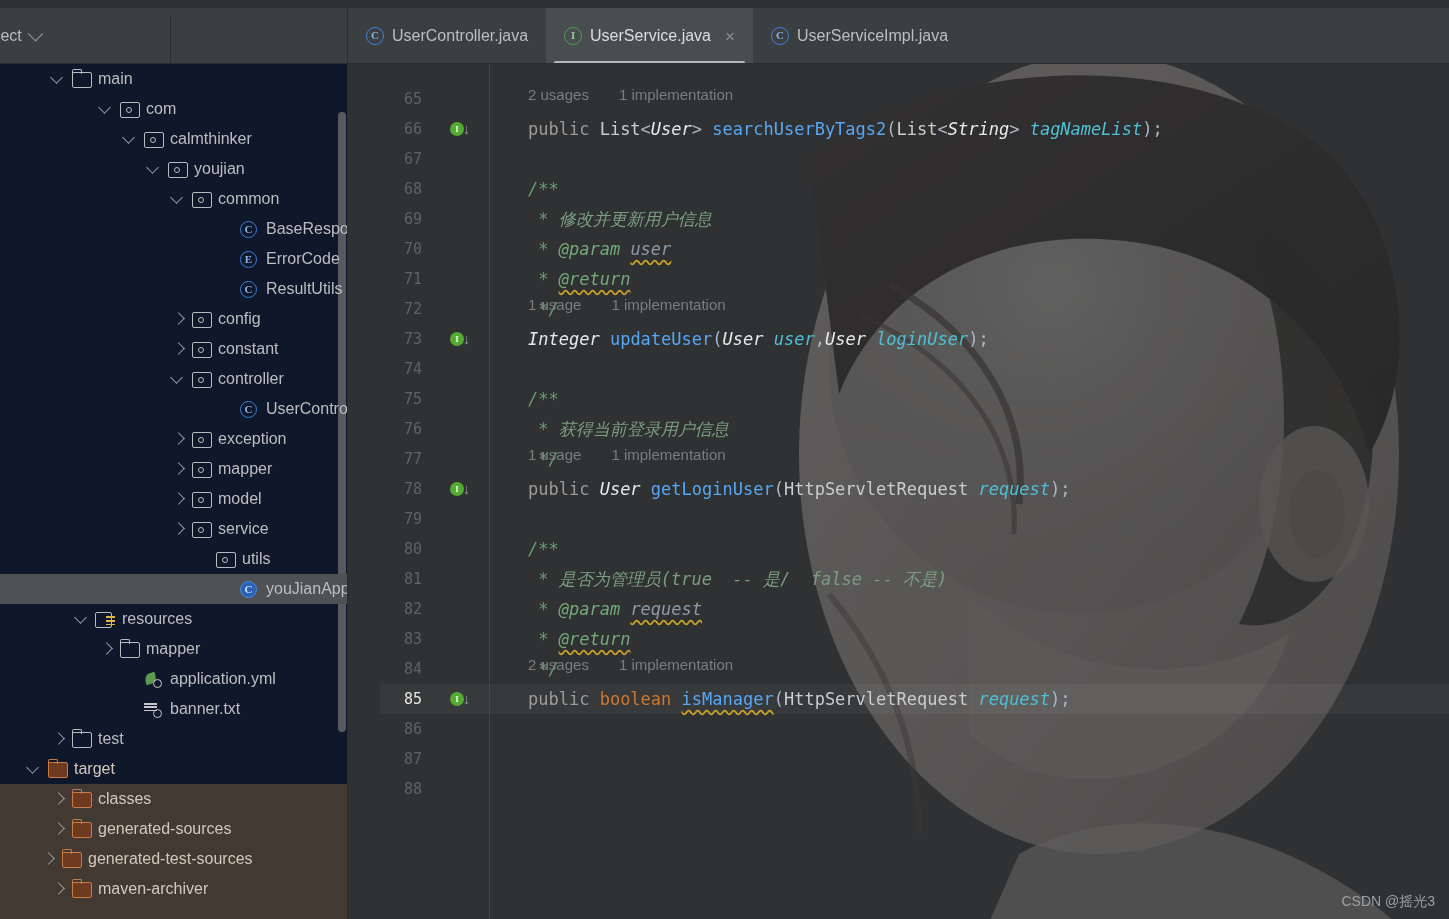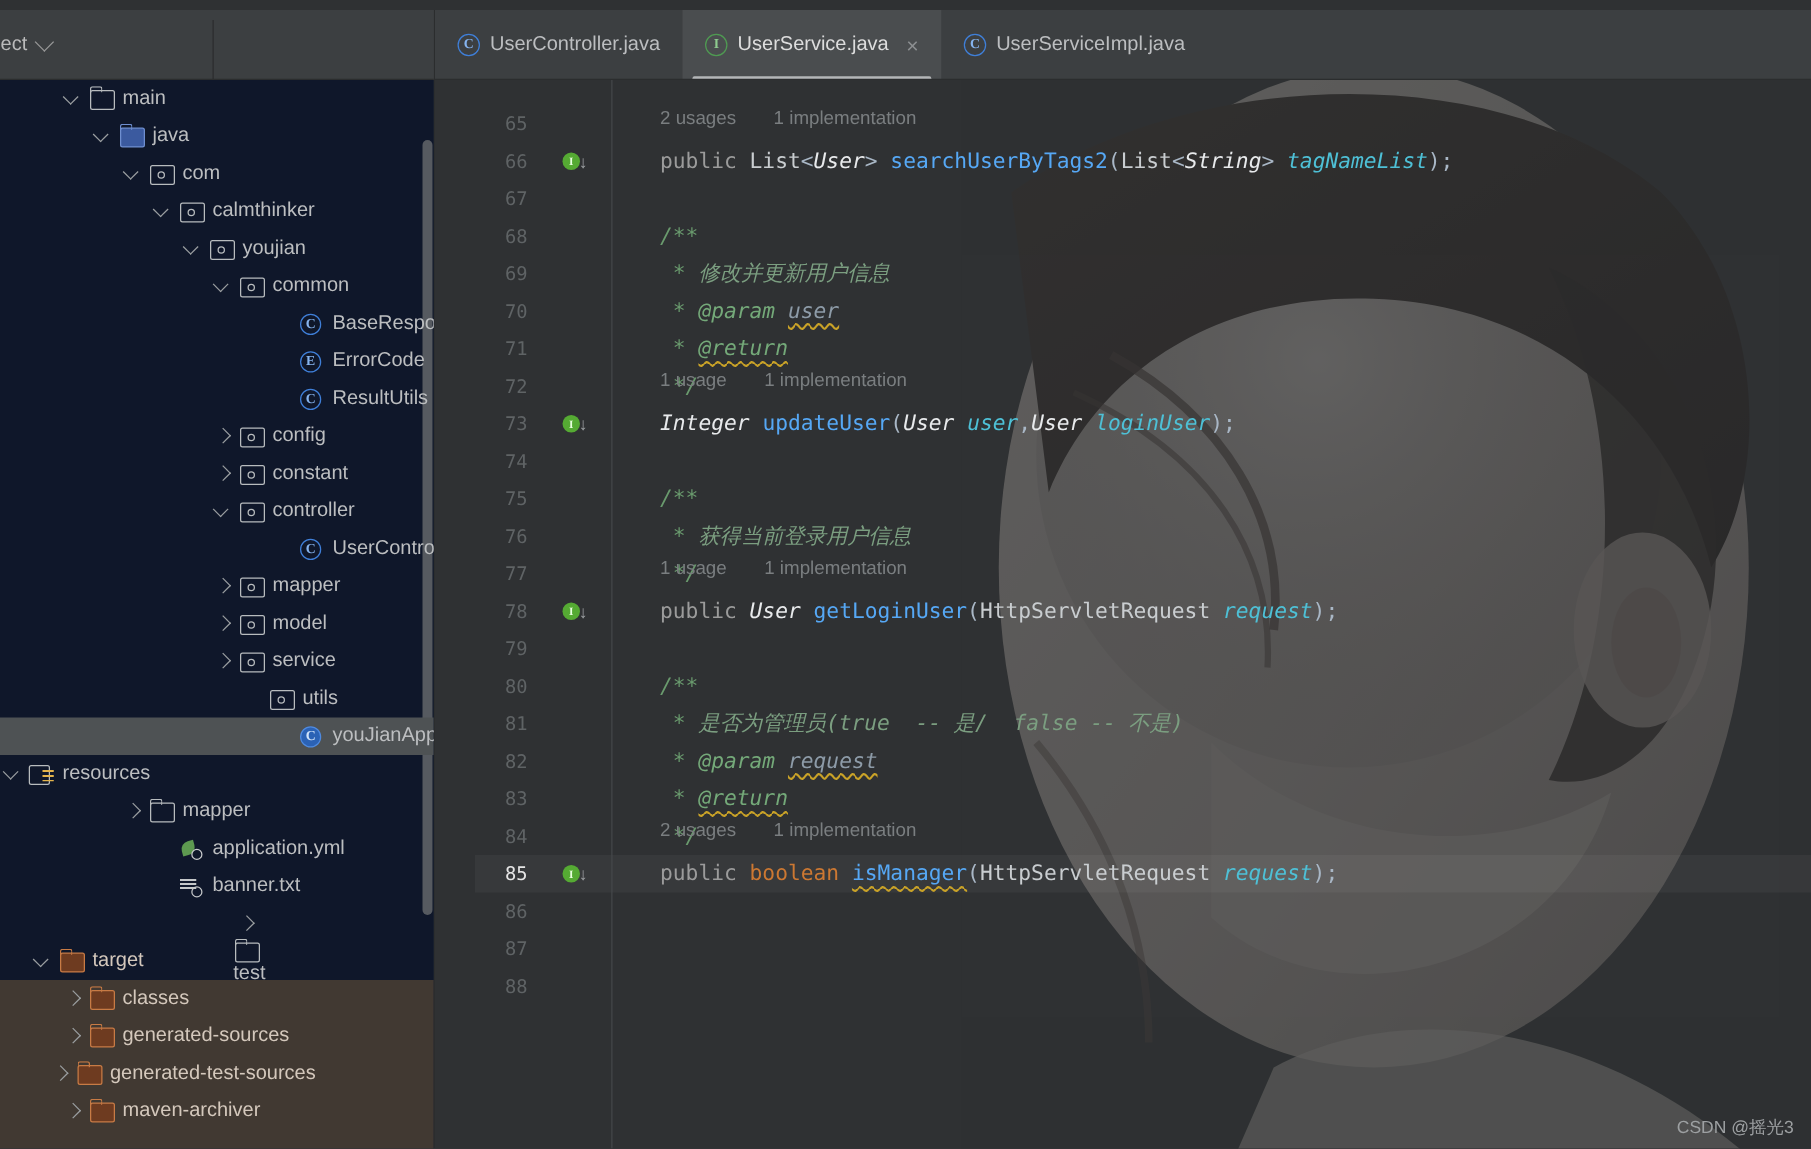--- a/index.html
+++ b/index.html
@@ -443,25 +443,20 @@
       </div>
 
       <div class="tree" id="tree-root">
           <div class="excluded-band" style="top: 720px; height: 190px;"></div>
         <div class="tree-scrollbar" id="tree-scrollbar" style="top: 48px; height: 620px;"></div>
       <div class="trow" style="padding-left: 48px;">
             <span class="tarrow expanded"></span>
             <span class="ticon ic-folder"></span>
             <span class="tlabel">main</span>
           </div>
-          <div class="trow" style="padding-left: 72px;">
-            <span class="tarrow expanded"></span>
-            <span class="ticon ic-folder-blue"></span>
-            <span class="tlabel">java</span>
-          </div>
           <div class="trow" style="padding-left: 96px;">
             <span class="tarrow expanded"></span>
             <span class="ticon ic-pkg"></span>
             <span class="tlabel">com</span>
           </div>
           <div class="trow" style="padding-left: 120px;">
             <span class="tarrow expanded"></span>
             <span class="ticon ic-pkg"></span>
             <span class="tlabel">calmthinker</span>
           </div>
@@ -514,20 +509,25 @@
           <div class="trow" style="padding-left: 216px;">
             <span class="tarrow "></span>
             <span class="ticon ">
               <span class="ic-circle">C</span>
             </span>
             <span class="tlabel">UserController</span>
           </div>
           <div class="trow" style="padding-left: 168px;">
             <span class="tarrow collapsed"></span>
             <span class="ticon ic-pkg"></span>
+            <span class="tlabel">exception</span>
+          </div>
+          <div class="trow" style="padding-left: 168px;">
+            <span class="tarrow collapsed"></span>
+            <span class="ticon ic-pkg"></span>
             <span class="tlabel">mapper</span>
           </div>
           <div class="trow" style="padding-left: 168px;">
             <span class="tarrow collapsed"></span>
             <span class="ticon ic-pkg"></span>
             <span class="tlabel">model</span>
           </div>
           <div class="trow" style="padding-left: 168px;">
             <span class="tarrow collapsed"></span>
             <span class="ticon ic-pkg"></span>
@@ -538,41 +538,41 @@
             <span class="ticon ic-pkg"></span>
             <span class="tlabel">utils</span>
           </div>
           <div class="trow selected" style="padding-left: 216px;">
             <span class="tarrow "></span>
             <span class="ticon ">
               <span class="ic-circle filled">C</span>
             </span>
             <span class="tlabel">youJianApplication</span>
           </div>
-          <div class="trow" style="">
+          <div class="trow" style="padding-left: 72px;">
             <span class="tarrow expanded"></span>
             <span class="ticon ic-folder-res"></span>
             <span class="tlabel">resources</span>
           </div>
           <div class="trow" style="padding-left: 96px;">
             <span class="tarrow collapsed"></span>
             <span class="ticon ic-folder"></span>
             <span class="tlabel">mapper</span>
           </div>
           <div class="trow" style="padding-left: 120px;">
             <span class="tarrow "></span>
             <span class="ticon ic-yml"></span>
             <span class="tlabel">application.yml</span>
           </div>
           <div class="trow" style="padding-left: 120px;">
             <span class="tarrow "></span>
             <span class="ticon ic-txt"></span>
             <span class="tlabel">banner.txt</span>
           </div>
-          <div class="trow" style="padding-left: 48px; flex-direction: column;">
+          <div class="trow" style="padding-left: 48px;">
             <span class="tarrow collapsed"></span>
             <span class="ticon ic-folder"></span>
             <span class="tlabel">test</span>
           </div>
           <div class="trow excluded" style="padding-left: 24px;">
             <span class="tarrow expanded"></span>
             <span class="ticon ic-folder-orange"></span>
             <span class="tlabel">target</span>
           </div>
           <div class="trow excluded" style="padding-left: 48px;">

